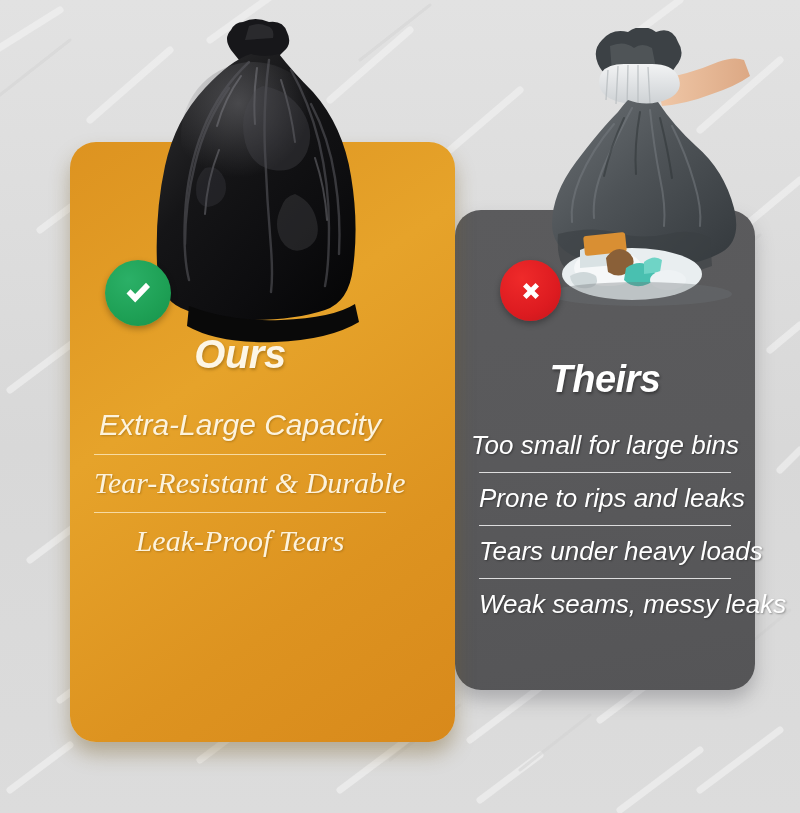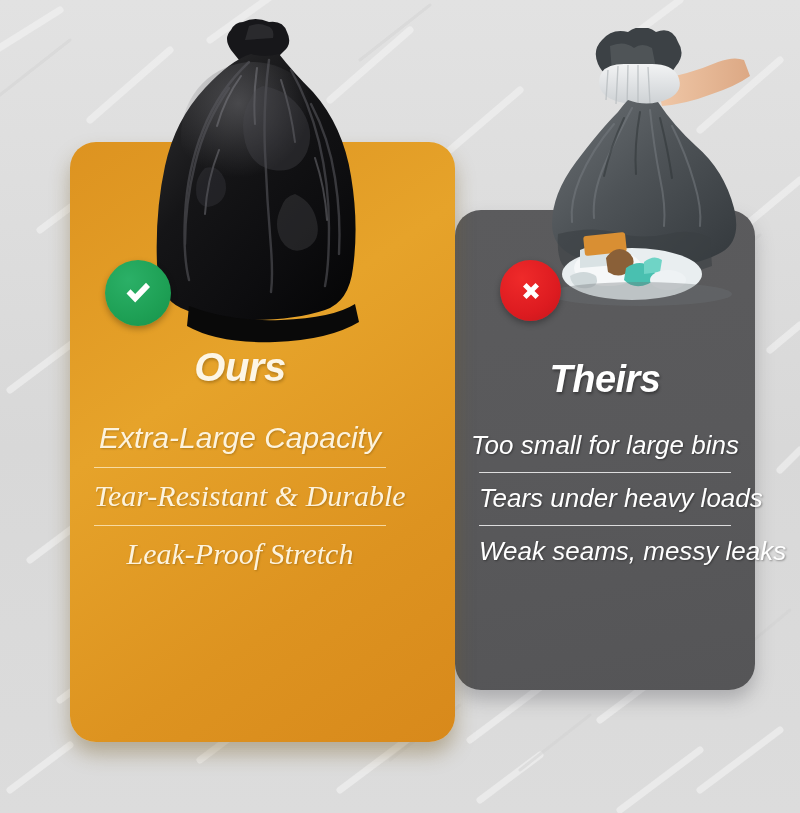--- a/index.html
+++ b/index.html
@@ -69,21 +69,21 @@
   }
   .badge-cross {
     left:500px; top:260px; width:61px; height:61px;
     background:radial-gradient(circle at 36% 30%,#ef2a2a 0%,#dd1b20 62%,#c4161b 100%);
     box-shadow:0 3px 6px rgba(0,0,0,.30);
   }
   .badge svg { display:block; }
 
   
   .panel-text { position:absolute; z-index:6; }
-  .panel-ours { left:70px; top:346px; width:340px; }
+  .panel-ours { left:70px; top:333px; width:340px; }
   .panel-theirs { left:455px; top:360px; width:300px; }
 
   .heading {
     text-align:center;
     font-style:italic;
     font-weight:bold;
     letter-spacing:-.5px;
   }
   .heading-ours {
     font-size:40px; color:#fdf6e6;
@@ -219,20 +219,21 @@
   <div class="badge badge-cross">
     <svg width="34" height="34" viewBox="0 0 34 34">
       <path d="M9 12.5 L12.5 9 L17 13.5 L21.5 9 L25 12.5 L20.5 17 L25 21.5 L21.5 25 L17 20.5 L12.5 25 L9 21.5 L13.5 17 Z" fill="#ffffff"></path>
     </svg>
   </div>
 
   <div class="panel-text panel-theirs">
     <div class="heading heading-theirs">Theirs</div>
     <ul class="features">
       <li>Too small for large bins</li>
+      <li>Prone to rips and leaks</li>
       <li>Tears under heavy loads</li>
       <li>Weak seams, messy leaks</li>
     </ul>
   </div>
 
   <div class="card card-ours"></div>
 
   <div class="bag-ours">
     <svg viewBox="0 0 250 340">
       <defs>
@@ -281,17 +282,17 @@
     <svg width="38" height="38" viewBox="0 0 38 38">
       <path d="M7.5 19.5 L11.5 15.2 L16.2 20 L27 8.8 L31 13 L16.2 28.6 Z" fill="#ffffff"></path>
     </svg>
   </div>
 
   <div class="panel-text panel-ours">
     <div class="heading heading-ours">Ours</div>
     <ul class="features">
       <li>Extra-Large Capacity</li>
       <li>Tear-Resistant &amp; Durable</li>
-      <li>Leak-Proof Stretch</li>
+      <li>Leak-Proof Tears</li>
     </ul>
   </div>
 
 </div>
 
 </body></html>

